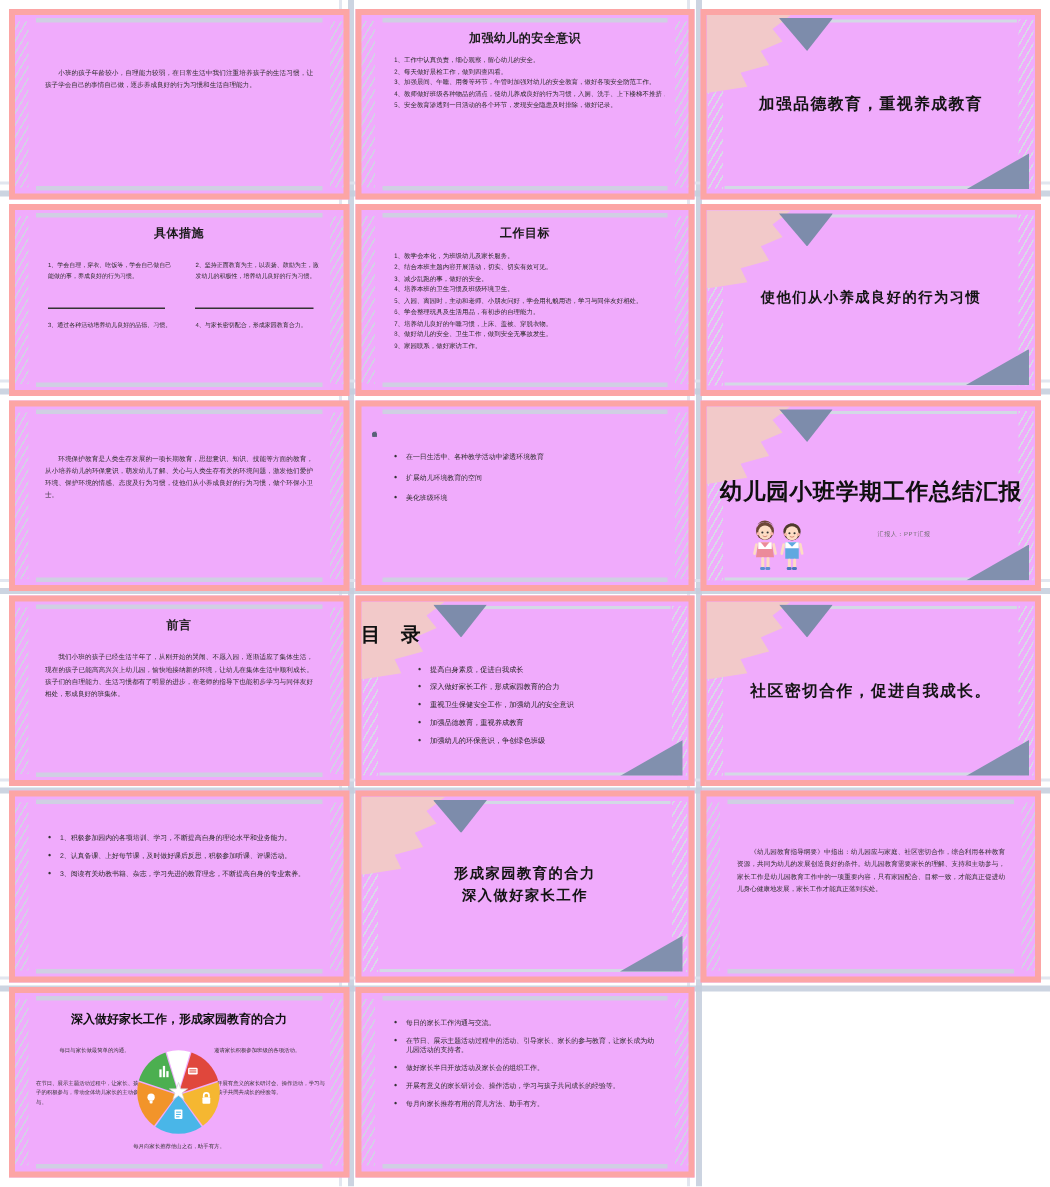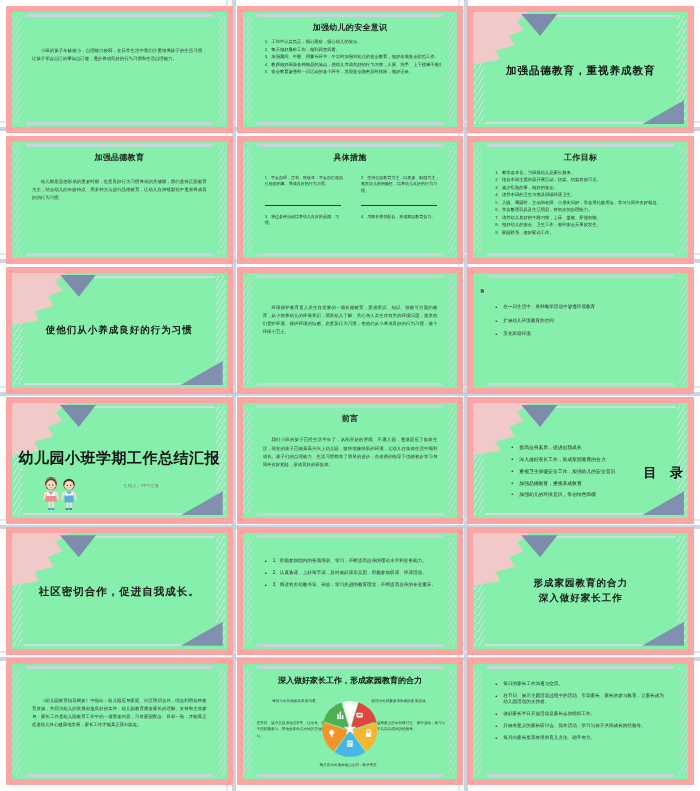--- a/index.html
+++ b/index.html
@@ -23,24 +23,24 @@
     display:grid;
     grid-template-columns:repeat(3,1fr);
     grid-template-rows:repeat(6,1fr);
     width:700px;height:791px;
     box-sizing:border-box;
     padding:6px 6px;
     gap:3px 4px;
   }
   .slide{
     position:relative;
-    background:#86efac;
+    background:#f0abfc;
     overflow:hidden;
     box-sizing:border-box;
-    border:6px solid #fca5a5;
+    border:4px solid #fca5a5;
     display:flex;flex-direction:column;
   }
   .slide .inner{
     position:absolute;inset:0;
     padding:5px 10px;
     box-sizing:border-box;
   }
   
   .stripe-l,.stripe-r{
     position:absolute;top:4px;bottom:4px;width:9px;
@@ -124,23 +124,22 @@
   }
   .cover-sub{
     position:absolute;left:52%;top:69%;
     font-size:4px;color:#6b6b6b;letter-spacing:.4px;
   }
   .kids{position:absolute;left:24px;top:62%;width:50px;height:38px;}
 
   
   .toc-title{
     position:absolute;left:0;right:0;top:11%;
-    text-align:right;font-size:13px;font-weight:bold;color:#101010;
+    text-align:left;font-size:13px;font-weight:bold;color:#101010;
     letter-spacing:5px;
-    margin-top:48px;
   }
   .toc-list{
     position:absolute;left:46px;right:14px;top:32%;
     margin:0;padding:0;list-style:none;
   }
   .toc-list li{
     font-size:4.8px;line-height:1.3;color:#232323;margin:5.5px 0;position:relative;
   }
   .toc-list li:before{content:"•";position:absolute;left:-8px;color:#333;font-size:6px;top:-1px;}
 
@@ -238,30 +237,20 @@
     <div class="deco-stripe-lt"></div>
     <div class="deco-stripe-rt"></div>
     <div class="frame-t"></div>
     <div class="frame-b"></div>
     <div class="deco-pink"></div>
     <div class="deco-tri-top"></div>
     <div class="deco-tri-bot"></div>
     <div class="headline">加强品德教育，重视养成教育</div>
   </div>
 
-  <div class="slide">
-    <div class="stripe-l"></div>
-    <div class="stripe-r"></div>
-    <div class="edge-bar-t"></div>
-    <div class="edge-bar-b"></div>
-    <div class="inner">
-      <div class="s-title">加强品德教育</div>
-      <p class="body-para" style="margin-top:14px;">幼儿期是品德形成的重要时期，也是良好行为习惯养成的关键期，我们坚持正面教育为主，结合幼儿的年龄特点，用多种方法进行品德教育，让幼儿在潜移默化中逐渐养成良好的行为习惯。</p>
-    </div>
-  </div>
 
   <div class="slide">
     <div class="stripe-l"></div>
     <div class="stripe-r"></div>
     <div class="edge-bar-t"></div>
     <div class="edge-bar-b"></div>
     <div class="inner">
       <div class="s-title">具体措施</div>
     </div>
     <div class="quad">

